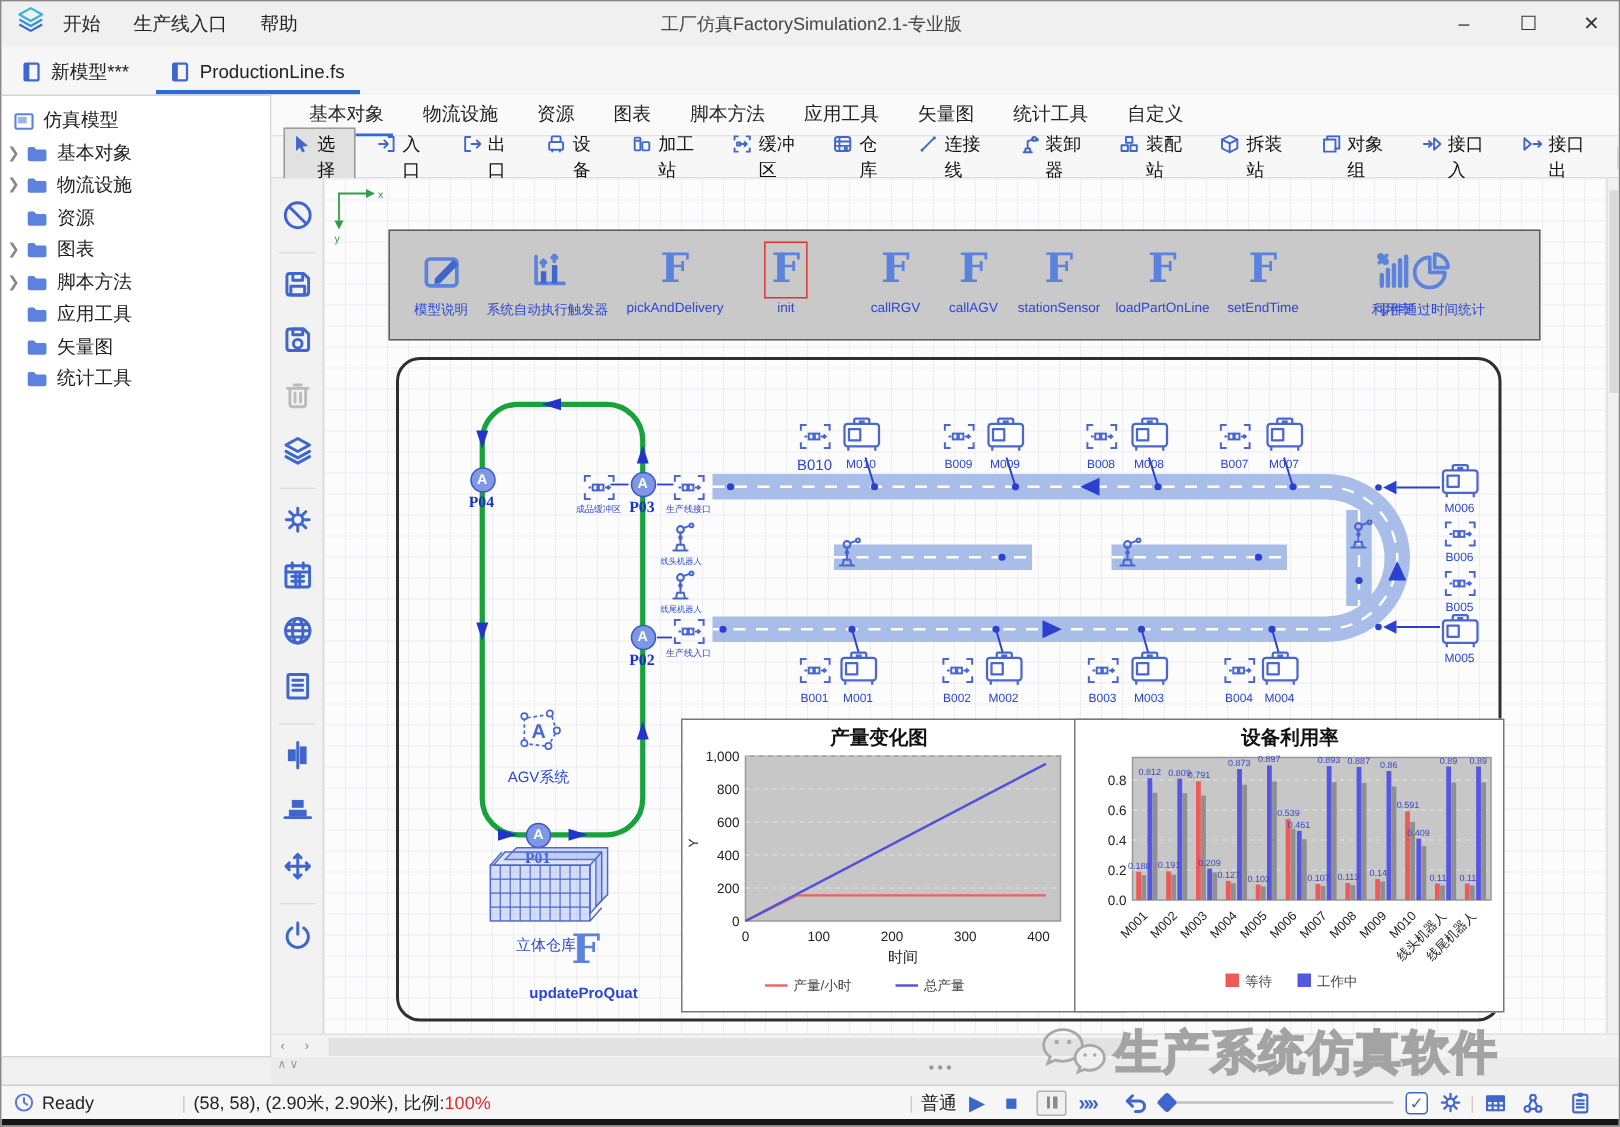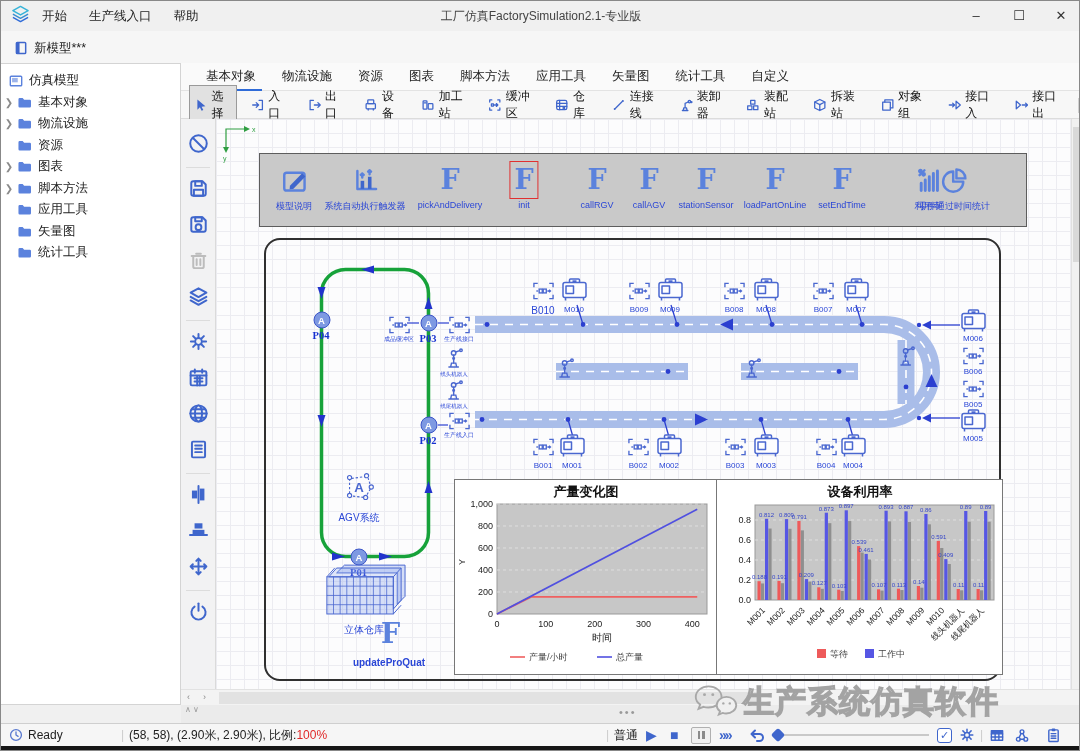--- a/index.html
+++ b/index.html
@@ -20,21 +20,21 @@
   .trow{height:21.5px;display:flex;align-items:center;font-size:12.5px;color:#222;}
   .texp{width:16px;text-align:center;color:#8a8a8a;font-size:10px;}
   .trow svg{margin-right:6px;}
   
   .ribtabs{left:180px;top:62px;width:900px;height:28px;background:#fafafa;display:flex;align-items:center;padding-left:16px;border-bottom:1px solid #e3e3e3;}
   .rtab{font-size:12.5px;color:#222;padding:5px 9px;position:relative;margin-right:8px;}
   .rtab.active:after{content:"";position:absolute;left:3px;right:3px;bottom:-1px;height:2.5px;background:#2f6bd8;}
   .ribarrows{left:180px;top:64px;width:12px;height:26px;color:#999;font-size:9px;line-height:11px;text-align:center;}
   
   .toolbar{left:180px;top:90px;width:900px;height:28px;background:#f7f7f7;display:flex;align-items:center;padding-left:8px;gap:9px;border-bottom:1px solid #dcdcdc;}
-  .titem{display:flex;align-items:center;gap:4px;font-size:12px;color:#111;padding:2px 4px;border:1px solid transparent;}
+  .titem{display:flex;gap:4px;font-size:12px;color:#111;padding:2px 4px;border:1px solid transparent;}
   .titem.sel{background:#e1e1e1;border:1px solid #9a9a9a;}
   .tsep{color:#c8c8c8;}
   
   .lstrip{left:180px;top:118px;width:35px;height:570px;background:#f2f2f3;border-right:1px solid #dadada;display:flex;flex-direction:column;align-items:center;padding-top:8px;}
   .sico{margin:5.5px 0;}
   .ssep{width:24px;height:1px;background:#dcdcdc;margin:4px 0;}
   
   .canvas{left:215px;top:118px;width:855px;height:570px;background:#fcfcfd;overflow:hidden;
     background-image:linear-gradient(#ececf1 1px,transparent 1px),linear-gradient(90deg,#ececf1 1px,transparent 1px);
     background-size:14px 14px;}
@@ -100,20 +100,27 @@
   <span class="abs winbtn" style="left:998px">☐</span>
   <span class="abs winbtn" style="left:1040px">✕</span>
 
   <div class="abs doctabs">
     <div class="dtab">
       <svg width="13" height="14" viewBox="0 0 14 15">
           <rect x="1.5" y="1.5" width="10" height="12" rx="1" fill="none" stroke="#3f66cc" stroke-width="1.6"></rect>
           <rect x="1.5" y="1.5" width="3.4" height="12" fill="#3f66cc"></rect>
         </svg>
       <span>新模型***</span>
+    </div>
+    <div class="dtab active">
+      <svg width="13" height="14" viewBox="0 0 14 15">
+          <rect x="1.5" y="1.5" width="10" height="12" rx="1" fill="none" stroke="#3f66cc" stroke-width="1.6"></rect>
+          <rect x="1.5" y="1.5" width="3.4" height="12" fill="#3f66cc"></rect>
+        </svg>
+      <span>ProductionLine.fs</span>
     </div>
   </div>
 
   <div class="abs sidebar">
     <div class="trow" style="padding-left:8px">
       <svg width="14" height="14" viewBox="0 0 16 16" style="margin-right:6px">
           <rect x="1.5" y="2.5" width="13" height="11" rx="1" fill="none" stroke="#5b82dd" stroke-width="1.6"></rect>
           <rect x="3.5" y="4.5" width="6.5" height="5" fill="#9db4ea"></rect>
         </svg>
       <span>仿真模型</span>

